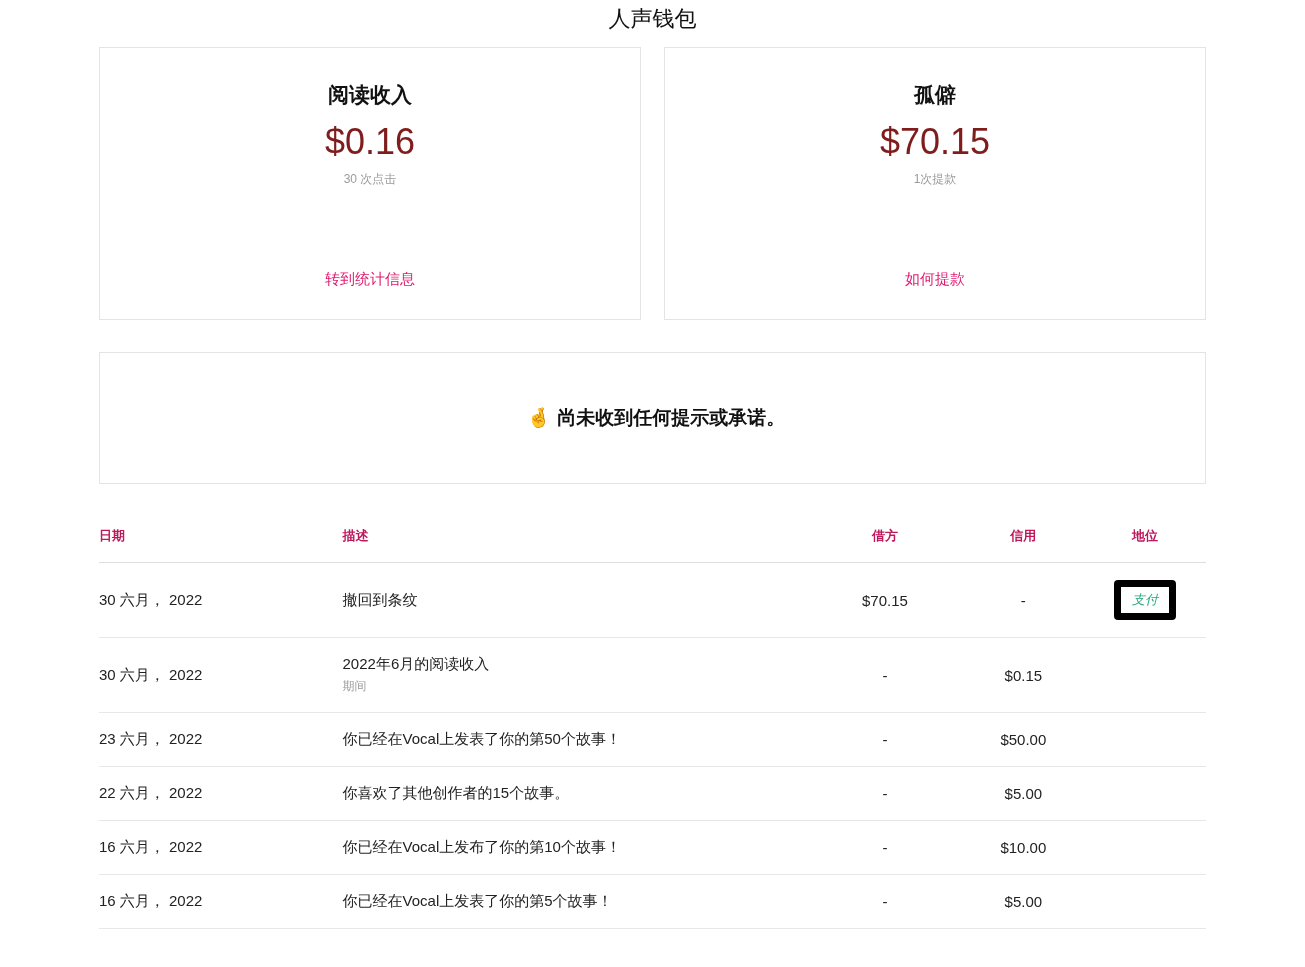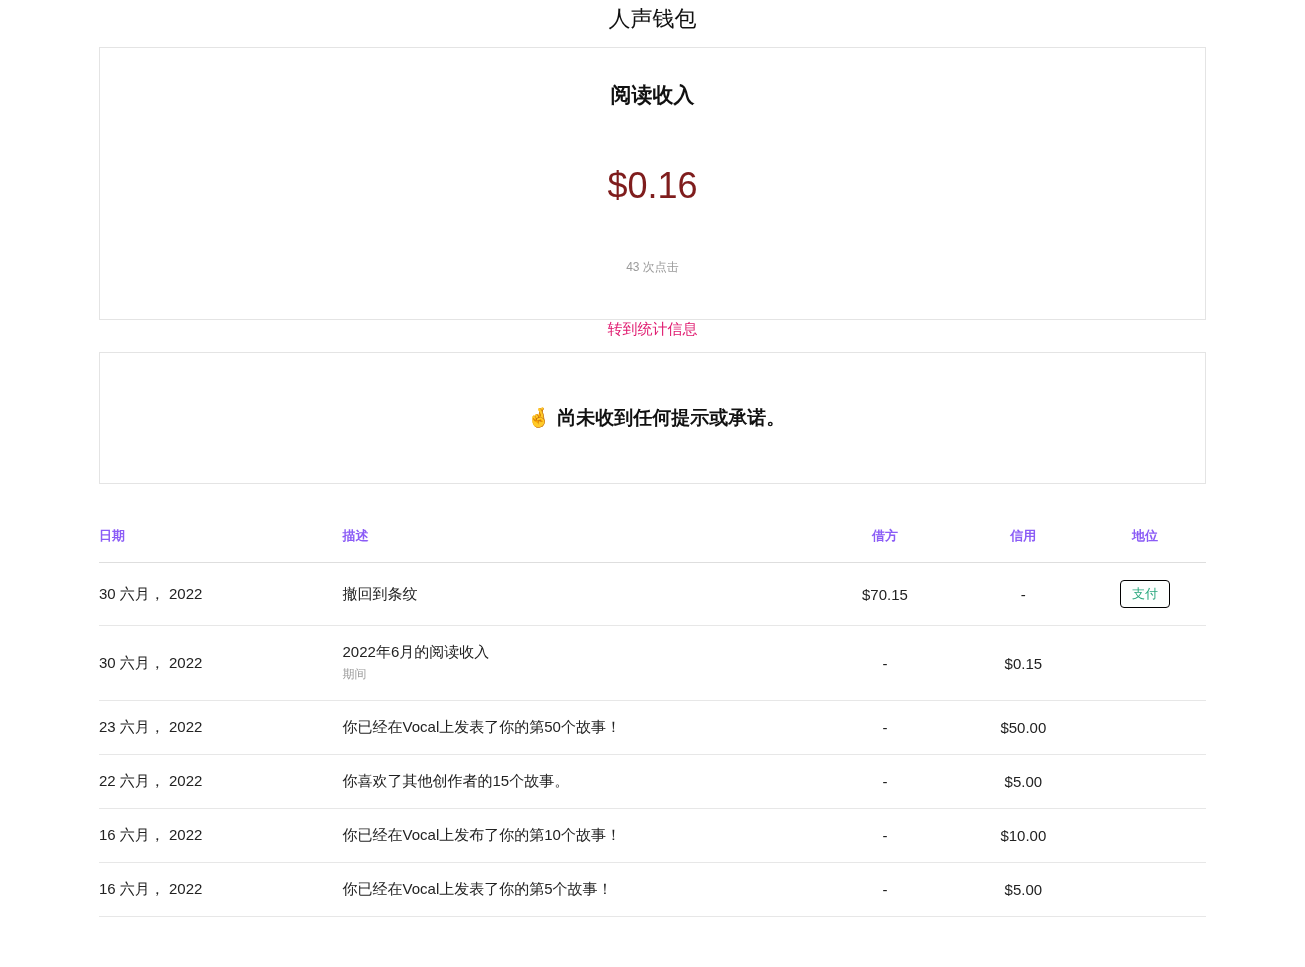--- a/index.html
+++ b/index.html
@@ -24,21 +24,20 @@
   
   .cards { display: flex; gap: 23px; }
   .card {
     flex: 1 1 0;
     height: 273px;
     background: #fff;
     border: 1px solid #e4e4e4;
     display: flex; flex-direction: column; align-items: center;
     text-align: center;
     padding: 33px 24px 30px;
-    gap: 44px;
   }
   .card-title { font-size: 21px; font-weight: 700; color: #111; margin: 0 0 15px; }
   .card-amount { font-size: 36px; font-weight: 400; color: #7f1d1d; line-height: 1; margin: 0 0 11px; }
   .card-sub { font-size: 12px; color: #9b9b9b; }
   .card-footer { margin-top: auto; }
   .link {
     color: #e01a6f;
     font-size: 15px;
     text-decoration: none;
     cursor: pointer;
@@ -76,63 +75,72 @@
 
   
   table.tx {
     width: 100%;
     margin-top: 29px;
     border-collapse: collapse;
   }
   .tx th {
     font-size: 13px;
     font-weight: 700;
-    color: #8b5cf6;
+    color: #be185d;
     text-align: left;
     padding: 14px 0 17px;
     border-bottom: 1px solid #dedede;
   }
   .tx td {
     font-size: 15px;
     color: #222;
     padding: 17px 0;
     border-bottom: 1px solid #e7e7e7;
     vertical-align: middle;
   }
   .tx .center { text-align: center; }
   .desc-main { font-size: 15px; color: #222; }
   .desc-sub { font-size: 12px; color: #9b9b9b; margin-top: 4px; }
   .badge {
     display: inline-block;
-    border: 1px solid #000000;
+    border: 7px solid #000000;
     color: #2aa87e;
     font-size: 13px;
     padding: 4px 11px;
     border-radius: 4px;
     background: #fdfffe;
+    font-style: italic;
   }
 </style>
 </head>
 <body>
 
 <div class="container">
 
   <h1 class="page-title">人声钱包</h1>
 
   <div class="cards">
 
     <div class="card">
       <div class="card-title">阅读收入</div>
       <div class="card-amount">$0.16</div>
-      <div class="card-sub">43 次点击</div>
+      <div class="card-sub">30 次点击</div>
       <div class="card-footer">
         <a class="link">转到统计信息</a>
       </div>
     </div>
 
+    <div class="card">
+      <div class="card-title">孤僻</div>
+      <div class="card-amount">$70.15</div>
+      <div class="card-sub">1次提款</div>
+      <div class="card-footer">
+        <a class="link">如何提款</a>
+      </div>
+    </div>
 
 
   </div>
 
   <div class="banner">
     <div class="banner-heading">
       <span class="emoji">🤞</span><span>尚未收到任何提示或承诺。</span>
     </div>
   </div>
 

